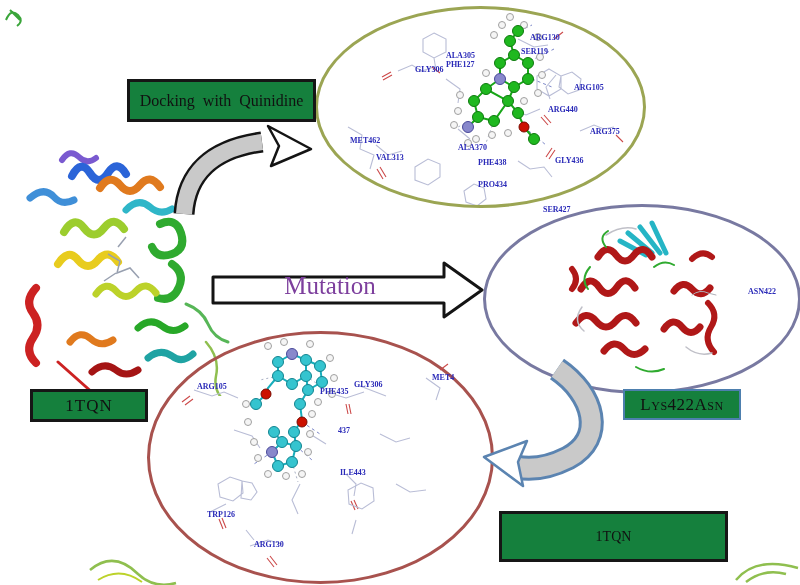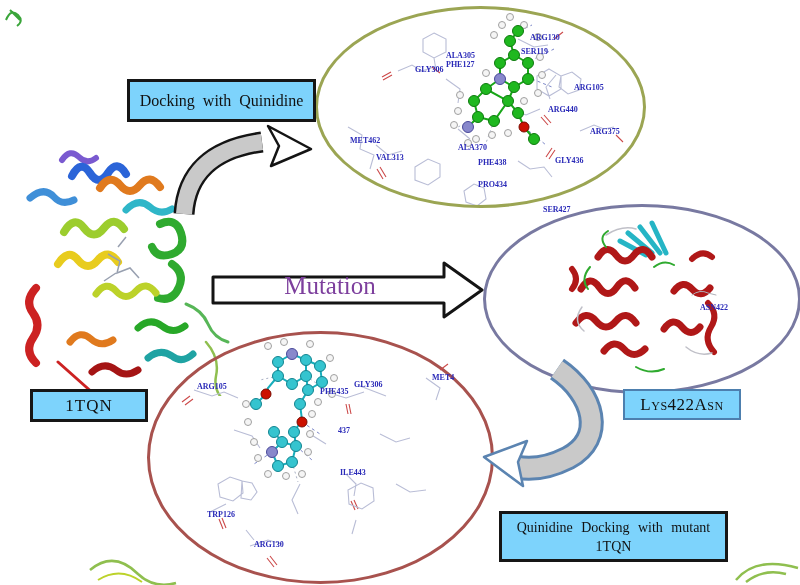--- a/index.html
+++ b/index.html
@@ -10,21 +10,21 @@
   .abs{position:absolute;}
   .ellipse{
     position:absolute;border-radius:50%;background:transparent;
   }
   .ellipse.top{left:315px;top:6px;width:325px;height:196px;border:3px solid var(--top-ellipse-border,#9ba553);}
   .ellipse.right{left:483px;top:204px;width:312px;height:184px;border:3px solid var(--right-ellipse-border,#7879a1);}
   .ellipse.bottom{left:147px;top:331px;width:341px;height:247px;border:3px solid var(--bottom-ellipse-border,#a8524e);}
   .ellipse > svg{position:absolute;left:0;top:0;}
   .labelbox{
     position:absolute;display:flex;align-items:center;justify-content:center;
-    background:#7dd3fc;color:#111;text-align:center;
+    background:#15803d;color:#111;text-align:center;
   }
   .box-docking{left:127px;top:79px;width:183px;height:37px;border:3px solid #161616;font-size:16px;word-spacing:4px;}
   .box-tqn{left:30px;top:389px;width:112px;height:27px;border:3px solid #161616;font-size:17px;letter-spacing:1px;}
   .box-lys{left:623px;top:389px;width:114px;height:27px;border:2px solid var(--mutant-box-border,#4d7fae);font-size:17px;font-variant:small-caps;letter-spacing:.5px;}
   .box-mutantdock{left:499px;top:511px;width:223px;height:45px;border:3px solid #161616;font-size:14px;flex-direction:column;line-height:19px;word-spacing:5px;}
   .mutation-text{
     position:absolute;left:240px;top:272px;width:180px;text-align:center;
     font-size:25px;color:var(--mutation-text,#7d3f9d);
   }
   .residue{
@@ -187,21 +187,21 @@
       <path d="M188,84 q9,-12 18,-2 q9,10 18,-1" stroke="#b01818" stroke-width="7"></path>
       <path d="M206,52 q10,-10 20,-2" stroke="#b01818" stroke-width="6"></path>
       <path d="M222,96 q11,11 3,24 q-8,13 3,25" stroke="#b01818" stroke-width="6"></path>
       <path d="M86,62 q8,10 0,20" stroke="#b01818" stroke-width="6"></path>
       <path d="M104,60 q-10,12 -2,22 M168,60 q10,-8 20,-2 M150,160 q14,8 28,2 M120,40 q-8,-10 2,-16" stroke="#2faa2f" stroke-width="2"></path>
       <path d="M96,100 q-10,14 2,24 M200,140 q12,10 26,6" stroke="#c0c0c8" stroke-width="1.5"></path>
       <path d="M206,88 q8,-6 16,-2 l8,2" stroke="#b0b0b8" stroke-width="1"></path>
     </g>
   </svg>
   <div class="abs" style="left:0;top:0;width:312px;height:184px;">
-      <span class="residue" style="left: 214px; top: 96px;">ASN422</span>
+      <span class="residue" style="left: 214px; top: 80px; padding-left: 48px;">ASN422</span>
     </div>
 </div>
 
 <div class="ellipse bottom">
   <svg width="341" height="247" viewBox="0 0 341 247">
     <g>
       <path class="stick" d="M44,56 l18,6 l12,-4 l14,6"></path>
       <path class="stick-red" d="M40,62 l-8,6 M43,65 l-8,6"></path>
       <path class="stick" d="M176,58 l20,6 l18,-6 M210,52 l26,10"></path>
       <path class="stick-red" d="M196,70 l2,10 M199,70 l2,10"></path>
@@ -309,15 +309,14 @@
 
 <div class="labelbox box-tqn">
   <span>1TQN</span>
 </div>
 
 <div class="labelbox box-lys">
   <span>Lys422Asn</span>
 </div>
 
 <div class="labelbox box-mutantdock">
-  <span>Quinidine Docking with mutant</span>
   <span>1TQN</span>
 </div>
 
 </body></html>

